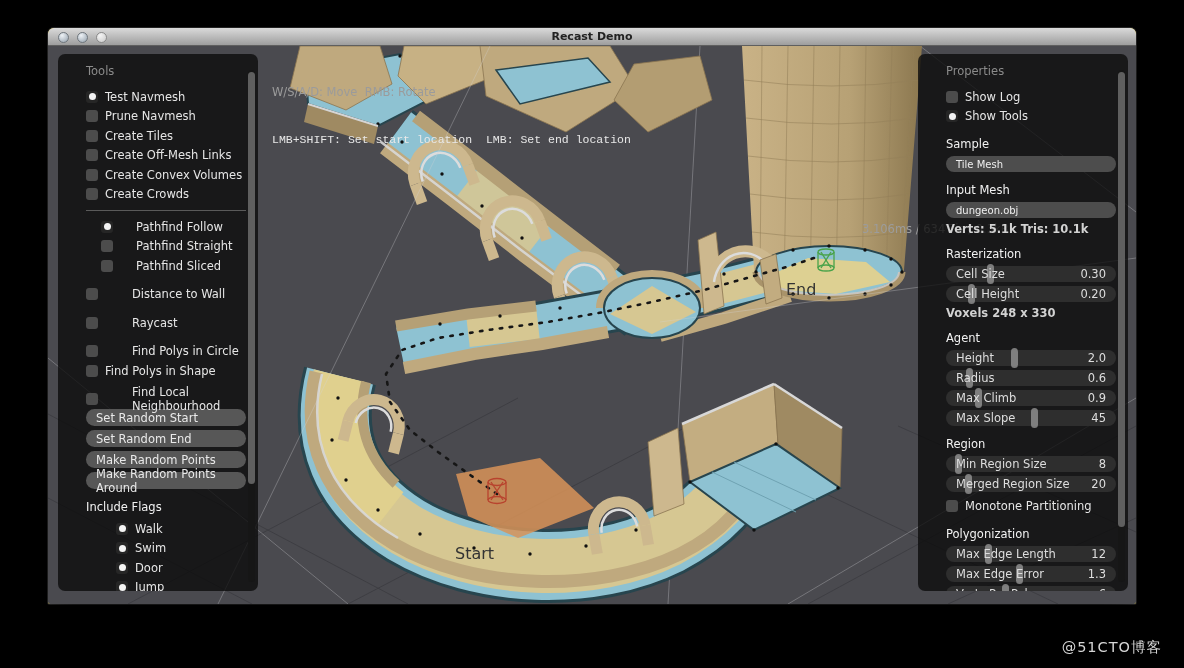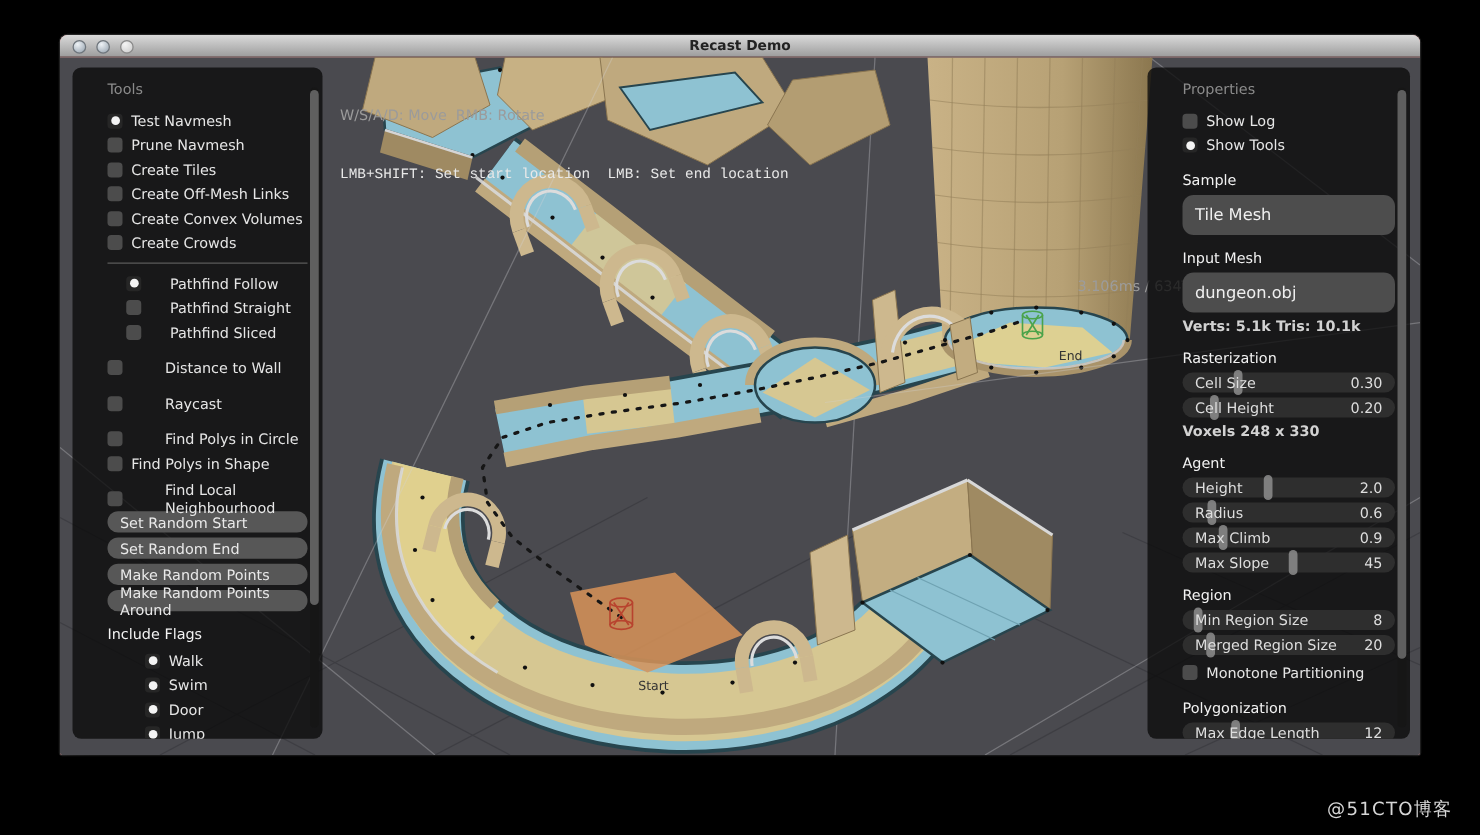--- a/index.html
+++ b/index.html
@@ -3,39 +3,39 @@
 <meta charset="utf-8">
 <style>
   * { margin:0; padding:0; box-sizing:border-box; }
   html,body { width:1184px; height:668px; background:#000; overflow:hidden;
               font-family:"DejaVu Sans", sans-serif; }
   .stage { position:relative; width:1184px; height:668px; background:#000; }
 
   
   .window { position:absolute; left:48px; top:28px; width:1088px; height:576px;
             border-radius:6px 6px 2px 2px; overflow:hidden;
-            box-shadow:0 12px 34px rgba(0,0,0,.65), 0 0 0 1px #2a2a2a; background:#fca5a5; }
+            box-shadow:0 12px 34px rgba(0,0,0,.65), 0 0 0 1px #2a2a2a; background:#fde047; }
   .titlebar { position:absolute; left:0; top:0; right:0; height:18px;
               background:linear-gradient(#dadada,#9e9e9e); border-bottom:1px solid #5f5f5f; }
   .title { position:absolute; left:0; right:0; top:2px; text-align:center;
            font-size:11px; font-weight:bold; color:#222; }
   .lights { position:absolute; left:10px; top:3.5px; display:flex; gap:8px; }
   .light { width:11px; height:11px; border-radius:50%; border:1px solid #6f767d;
            background:radial-gradient(circle at 35% 28%, #eef2f6, #93a0ac); }
   .light.l3 { background:radial-gradient(circle at 35% 28%, #f4f4f4, #c9c9c9); border-color:#8a8a8a; }
 
   .viewport { position:absolute; left:0; top:18px; width:1088px; height:558px; background:#4a4a4f; }
   .scene { position:absolute; left:0; top:0; z-index:0; }
 
   .hints { position:absolute; left:224px; top:6px; z-index:2; font-size:11.5px; line-height:16px; white-space:pre; }
   .hint1 { color:#9b9b9b; }
   .hint2 { color:#e8e8e8;font-family:Liberation Mono, monospace; }
   .stats { position:absolute; left:814px; top:176px; z-index:1; font-size:11.5px; color:#9c9c9c; white-space:nowrap; }
 
-  .vplabel { position:absolute; z-index:1; width:80px; text-align:right; font-size:10px; color:#333; }
+  .vplabel { position:absolute; z-index:1; width:80px; text-align:left; font-size:16px; color:#333; }
   .vplabel.start { left:407px; top:498px; }
   .vplabel.end   { left:738px; top:234px; }
 
   
   .panel { position:absolute; top:8px; bottom:13px; z-index:3; background:rgba(10,10,10,.78);
            border-radius:7px; padding:6px 12px 0 28px; overflow:hidden; }
   .panel.tools { left:10px;  width:200px; }
   .panel.props { right:8px;  width:210px; }
   .phead { color:#8b8b8b; font-size:11.5px; margin:4px 0 9px 0; }
 
@@ -52,21 +52,21 @@
 
   .cb { width:12px; height:12px; border-radius:3px; background:#4c4c4c; position:relative; flex:none; }
   .cb.checked { background:#262626; }
   .cb.checked::after { content:''; position:absolute; left:2.5px; top:2.5px; width:7px; height:7px;
                        border-radius:50%; background:#f4f4f4; }
 
   .tbtn { height:17px; border-radius:9px; background:#575757; color:#e9e9e9; font-size:11.5px;
           display:flex; align-items:center; padding:0 10px; margin:0 0 4px 0; }
 
   .psec { color:#f2f2f2; font-size:11.5px; margin:11px 0 5px 0; }
-  .pill { height:32px; border-radius:9px; background:#4d4d4d; color:#efefef; font-size:13px;
+  .pill { height:16px; border-radius:9px; background:#4d4d4d; color:#efefef; font-size:10px;
           display:flex; align-items:center; padding:0 10px; margin:2px 0 4px 0; }
   .pstat { text-align:left; color:#d2d2d2; font-size:11.5px; margin:4px 2px 2px 0;font-weight:bold; }
 
   .prow { position:relative; height:16px; border-radius:9px; background:#2e2e2e; color:#dedede;
           font-size:11.5px; display:flex; align-items:center; justify-content:space-between;
           padding:0 10px; margin:0 0 4px 0; }
   .prow .handle { position:absolute; top:-2px; width:7px; height:20px; border-radius:3.5px;
                   background:#8d8d8d; opacity:.85; }
   .prow .plabel, .prow .pval { position:relative; z-index:1; }
 

